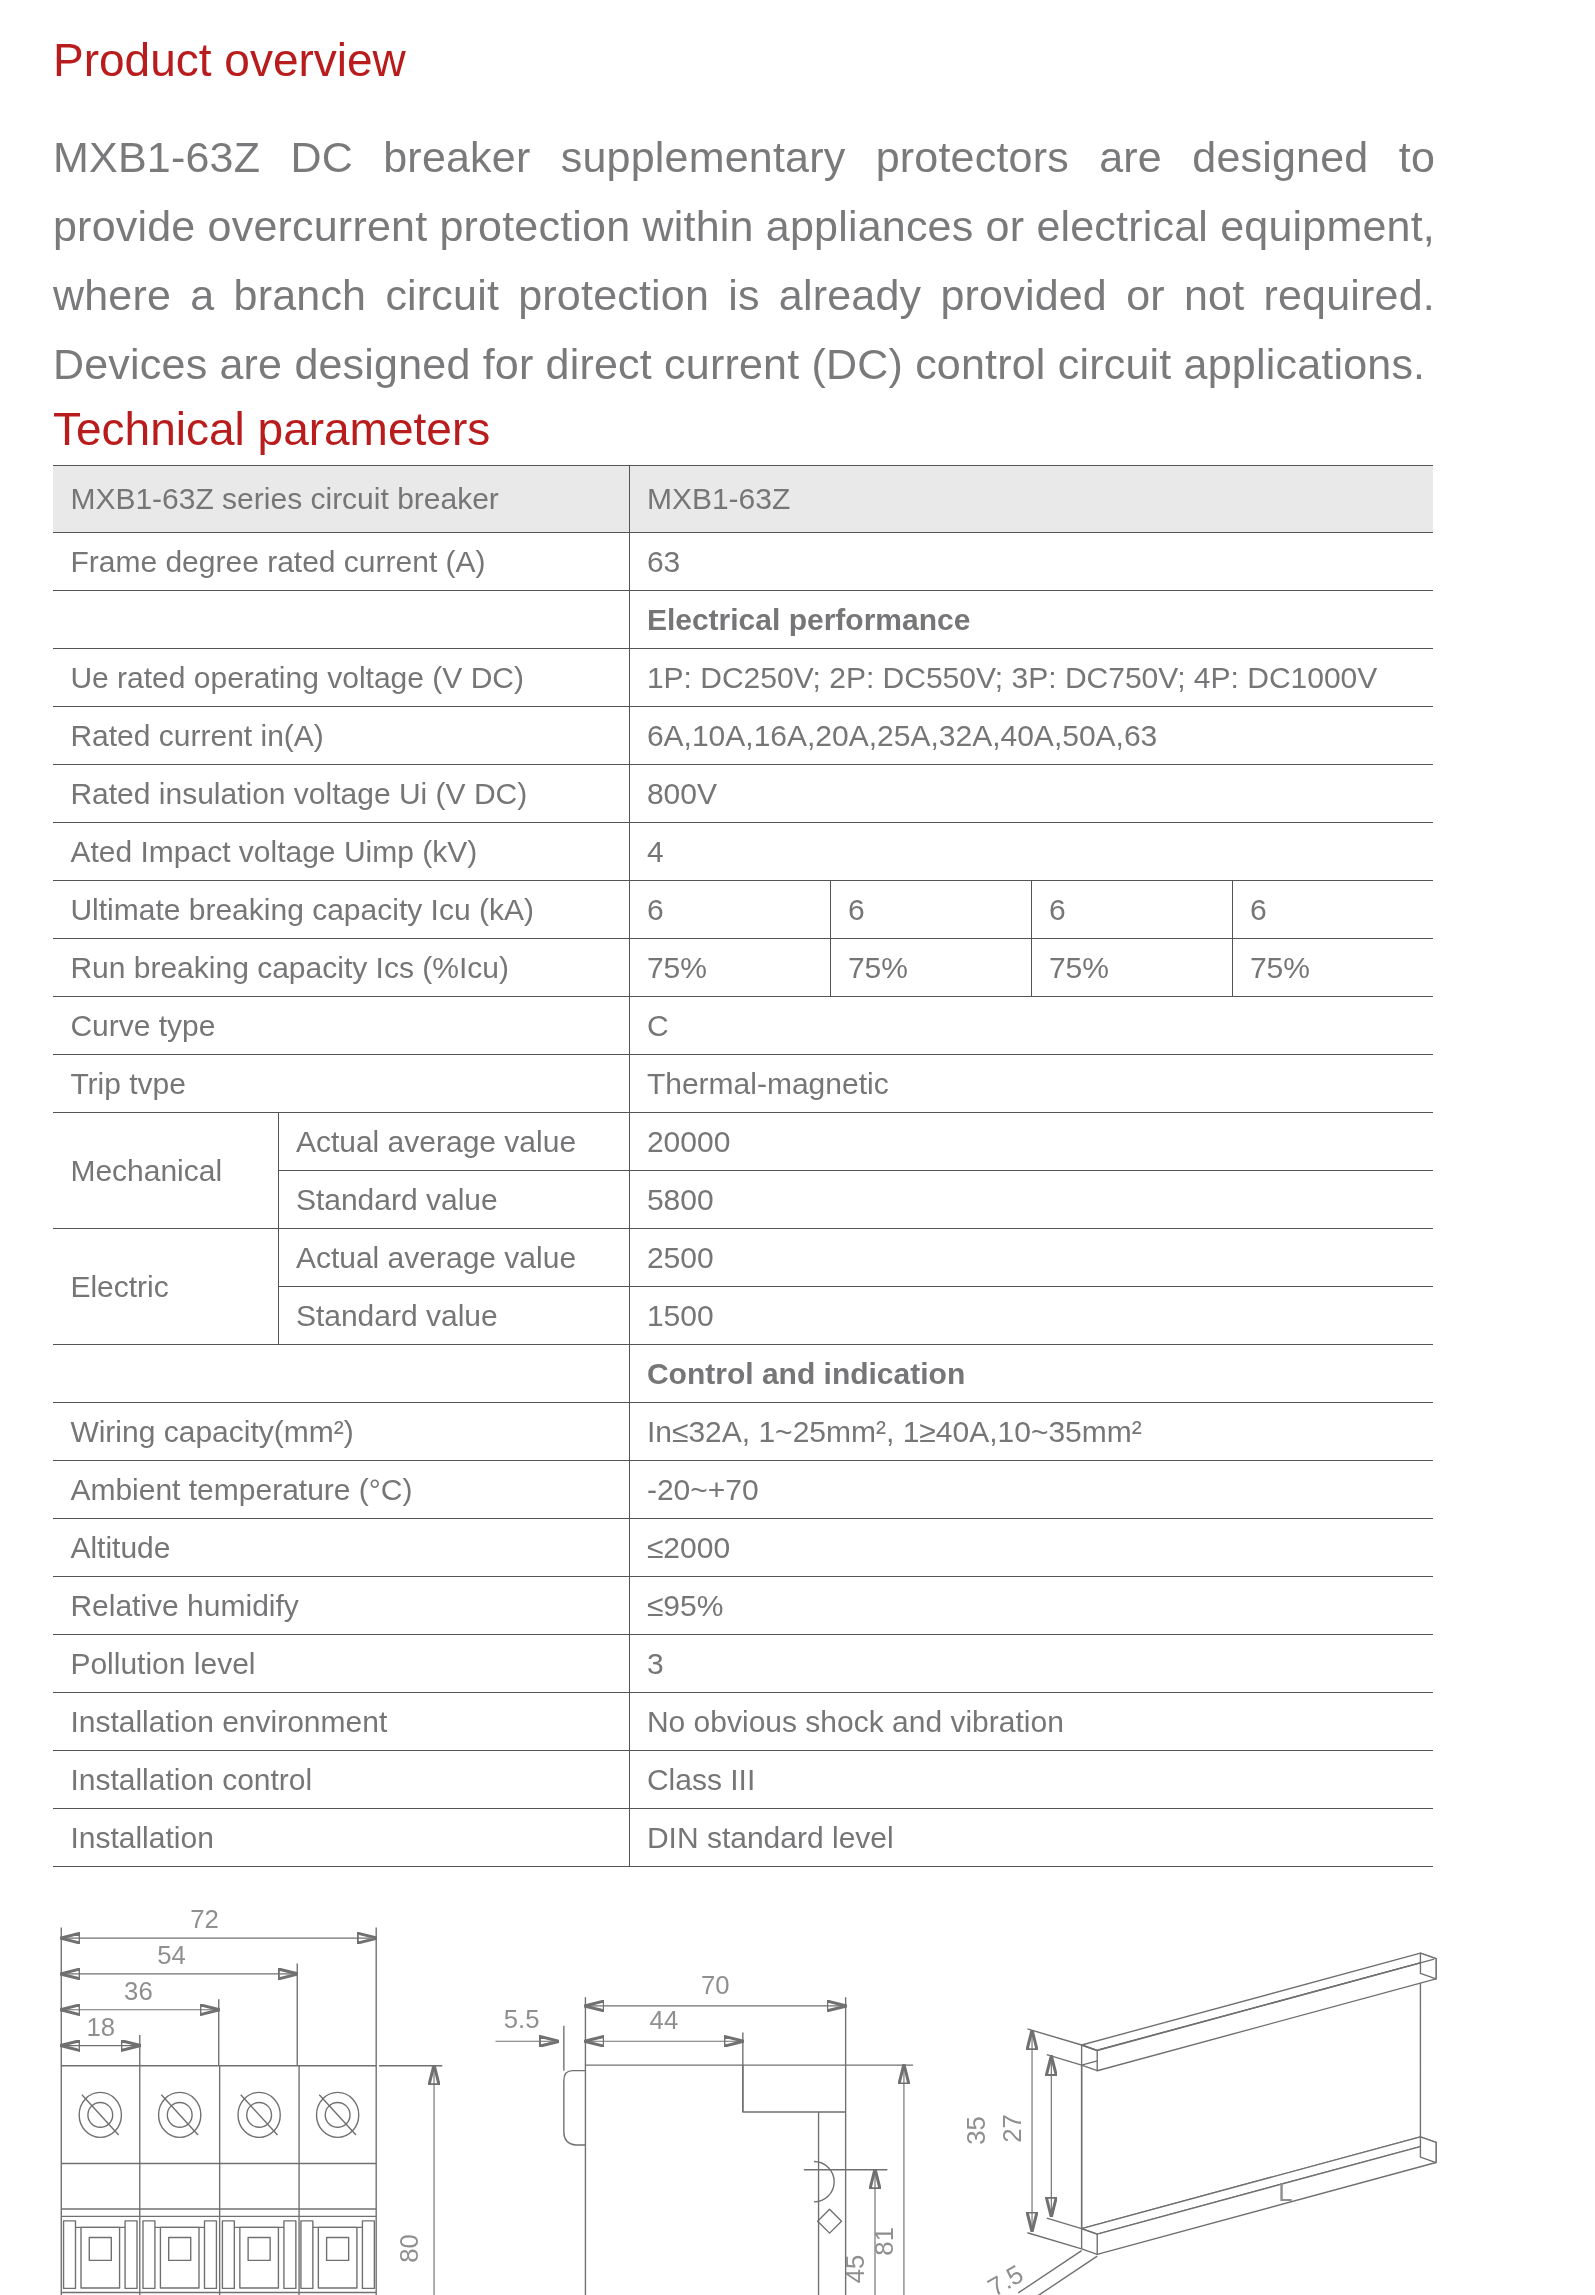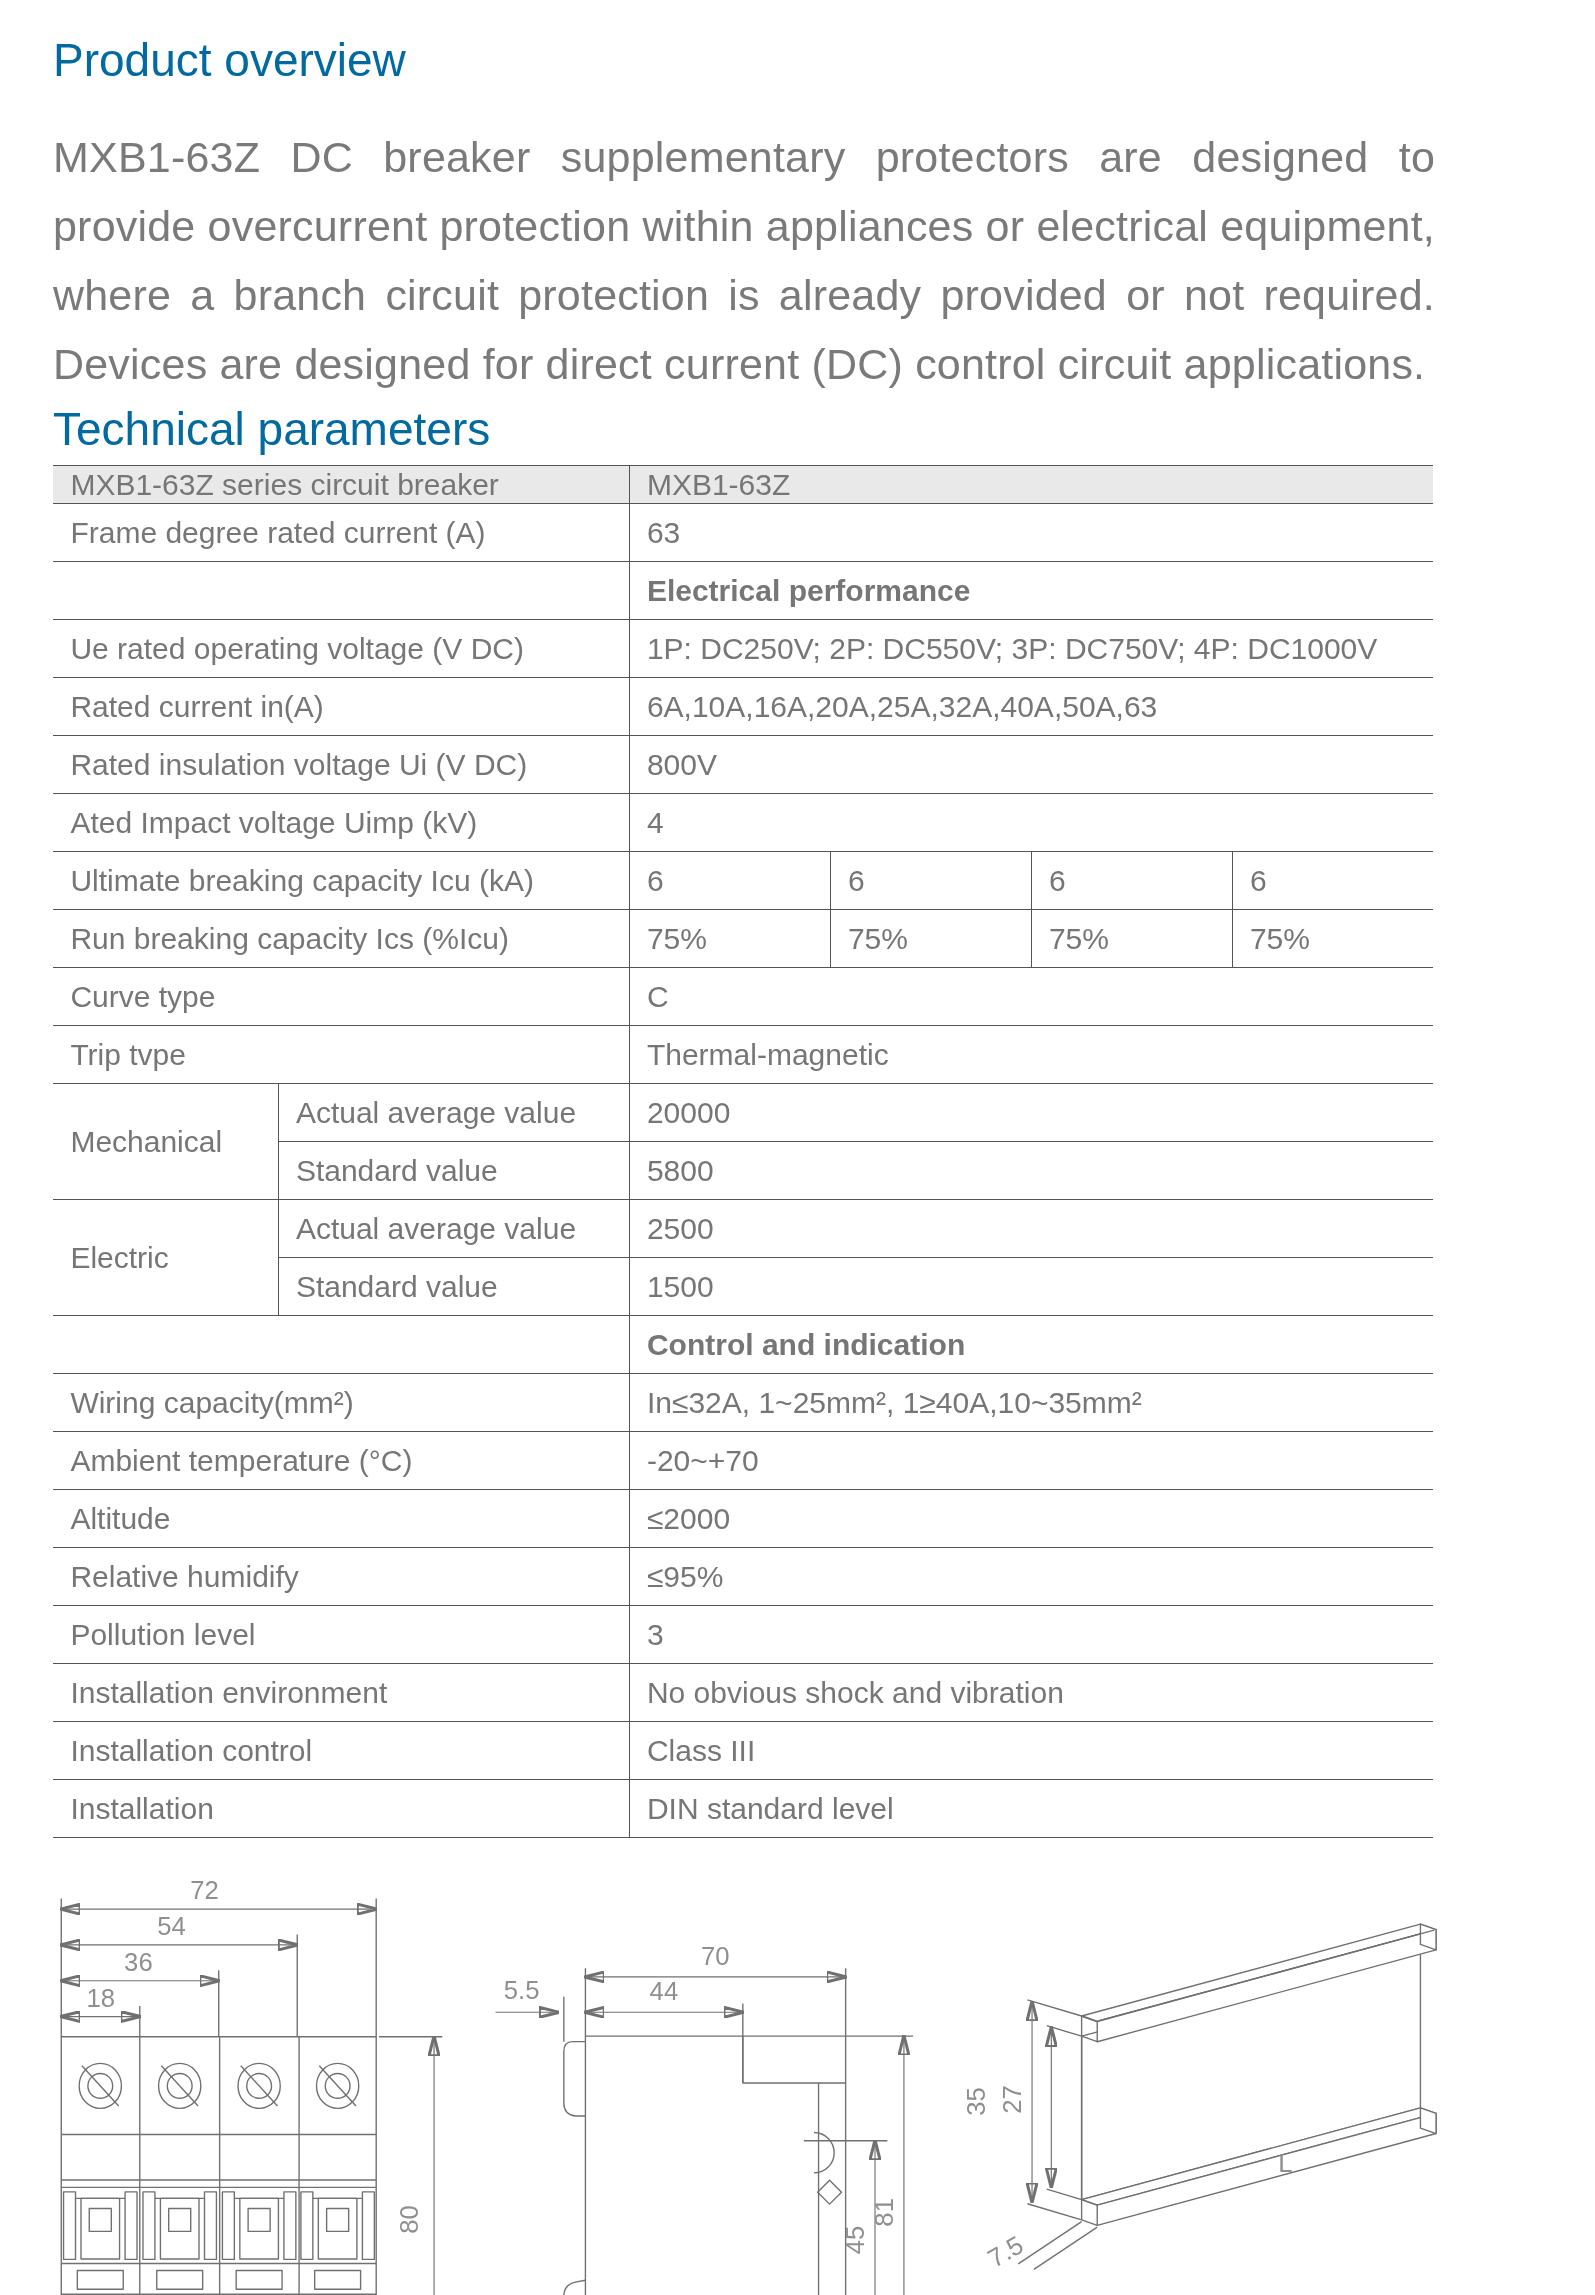--- a/index.html
+++ b/index.html
@@ -1,37 +1,37 @@
 <!DOCTYPE html>
 <html style="font-size:7.3px"><head>
 <meta charset="utf-8">
 <style>
   html,body{margin:0;padding:0;}
   body{
     width:1596px;height:2373px;background:#ffffff;overflow:hidden;
     font-family:"Liberation Sans",sans-serif;
   }
   .page{padding:37px 161px 0 53px;}
-  .h{font-size:46px;font-weight:400;color:#0369a1;margin:0;line-height:1.0;letter-spacing:0;}
+  .h{font-size:46px;font-weight:400;color:#b91c1c;margin:0;line-height:1.0;letter-spacing:0;}
   .para{
     margin:40px 0 0 0;font-size:43px;line-height:69px;color:#7a7a7c;
     text-align:justify;letter-spacing:0.2px;
   }
   .h2{margin-top:7.3px;}
   table.spec{
     width:1380px;margin-top:13px;border-collapse:collapse;table-layout:fixed;
     border-top:1.8px solid #545456;
   }
   table.spec td{
     border-bottom:1.8px solid #545456;
     font-size:30px;color:#767678;vertical-align:middle;
     padding:0 4.6px 0 17.4px;overflow:hidden;white-space:nowrap;
   }
   table.spec tr{height:58px;}
-  table.spec tr.hdr{height:38px;margin-left:28px;}
+  table.spec tr.hdr{height:67px;margin-left:28px;}
   table.spec tr.hdr td{background:#e9e9e9;}
   td.vl{border-left:1.4px solid #545456;}
   td.sec{font-weight:700;color:#5d5d5f;}
   .dim-h{margin-top:55px;}
   .diagrams{position:relative;margin-top:21px;height:597px;}
   .diagrams svg{position:absolute;top:0;left:0;overflow:visible;}
   #svg-side{left:434px;top:0;}
   #svg-rail{left:888px;top:0;}
   .drw line,.drw rect,.drw path,.drw polygon,.drw ellipse,.drw circle{
     stroke:#707070;stroke-width:3;fill:none;stroke-linejoin:round;stroke-linecap:butt;

